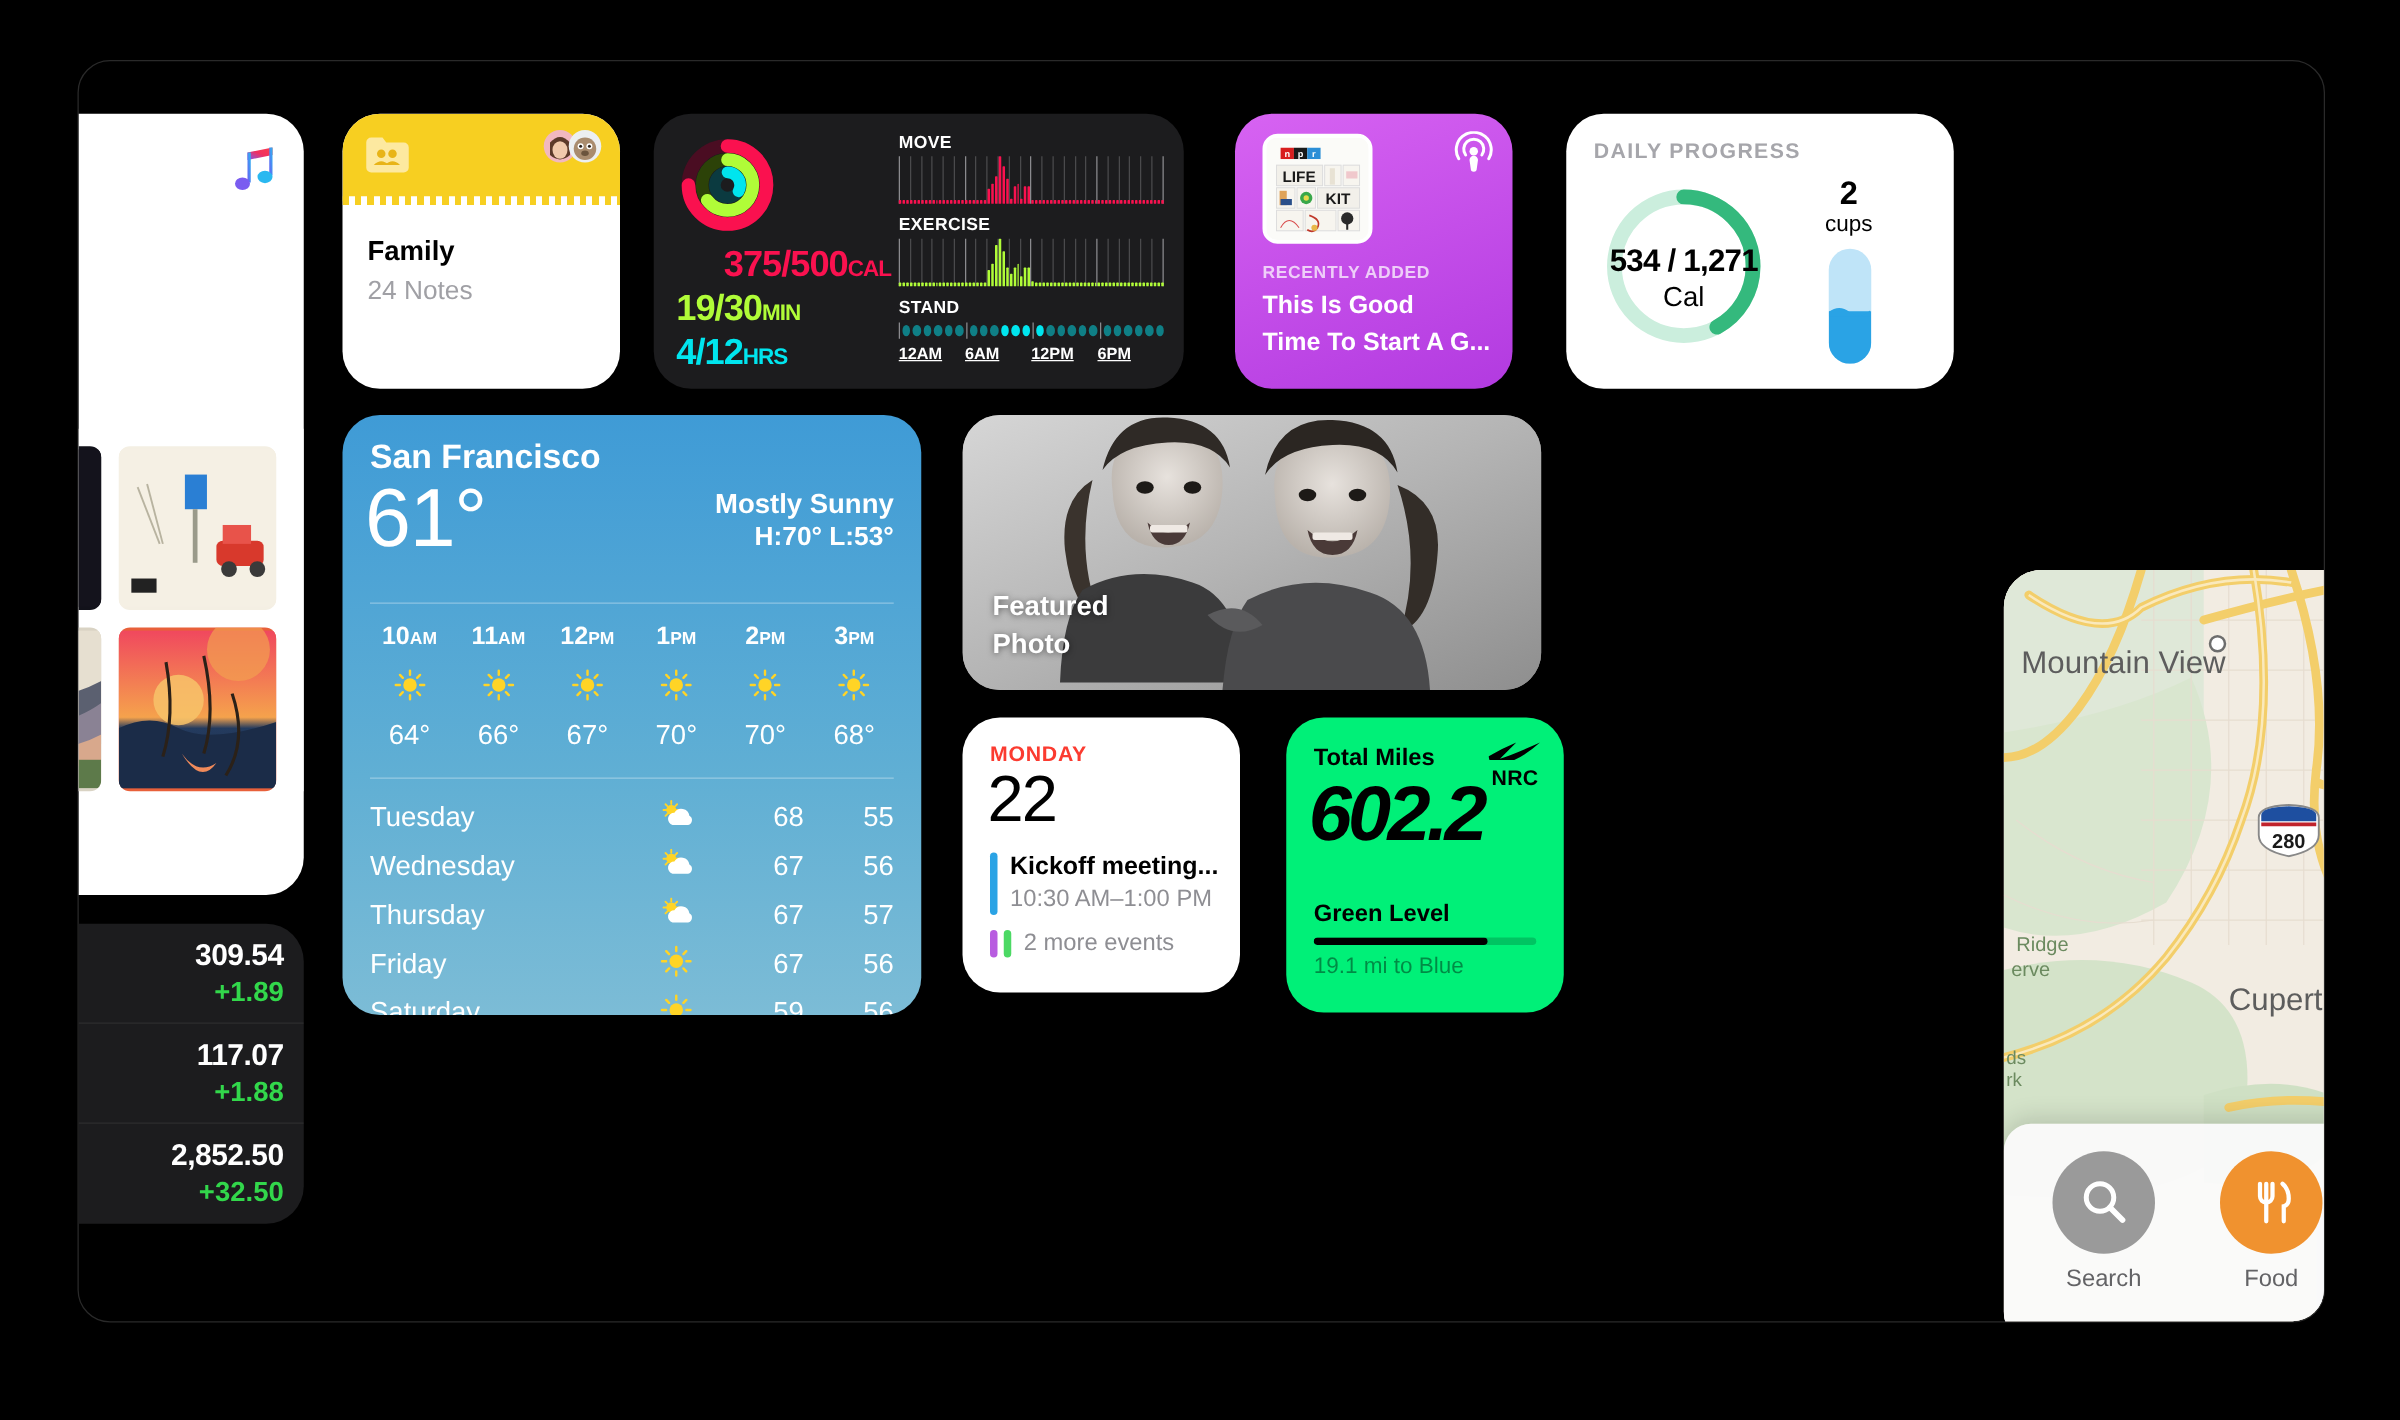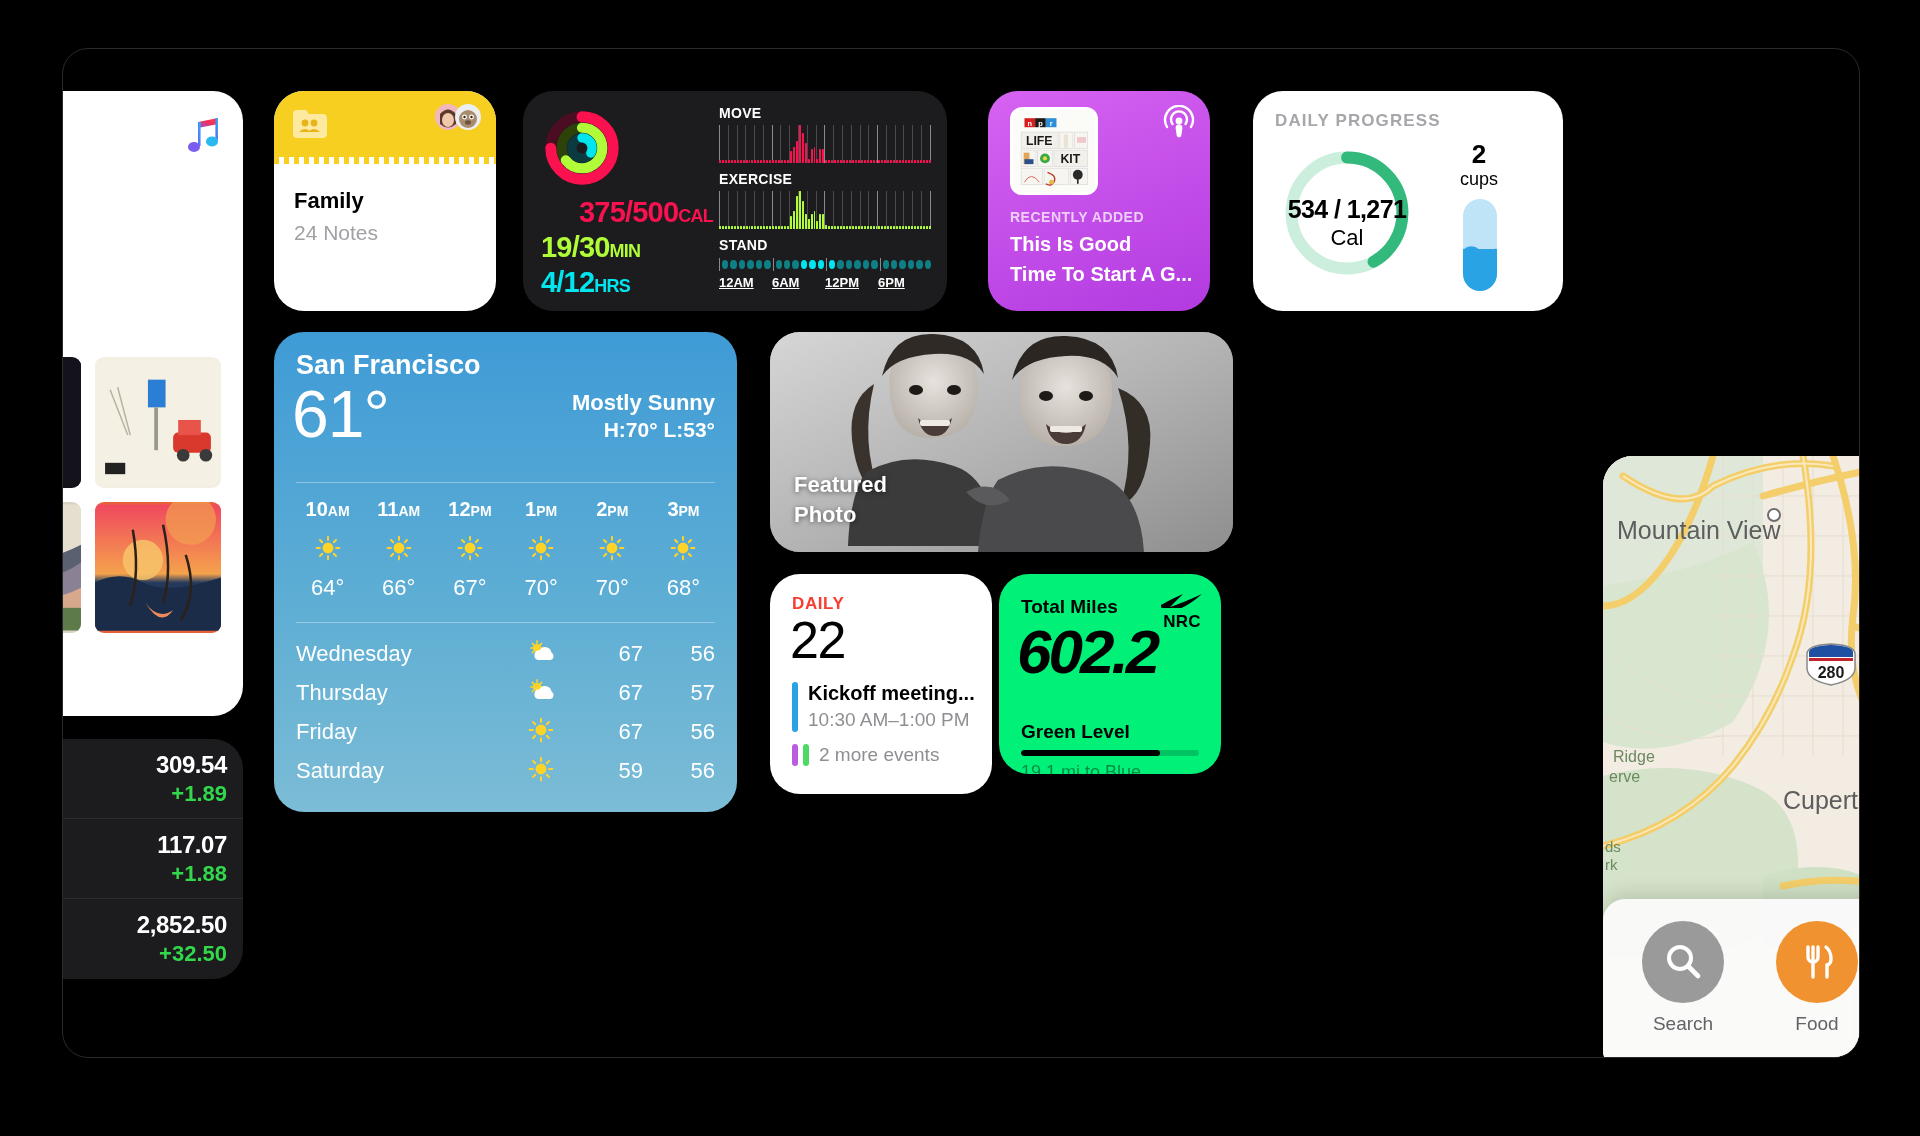--- a/index.html
+++ b/index.html
@@ -143,21 +143,21 @@
   #calendar .bar { width: 6px; border-radius: 3px; background: #2aa3e5; margin-right: 10px; height: 50px; }
   #calendar .et { font-size: 20px; font-weight:700; color:#000; }
   #calendar .es { font-size: 19px; color:#8e8e93; margin-top: 4px; }
   #calendar .more { position:absolute; left: 22px; top: 170px; display:flex; align-items:center; }
   #calendar .more i { width:6px; height:22px; border-radius:3px; display:block; }
   #calendar .more .m1 { background:#b85ce0; margin-right:5px; }
   #calendar .more .m2 { background:#4cd964; margin-right:10px; }
   #calendar .more span { font-size: 19px; color:#8e8e93; }
 
   
-  #nrc { left: 936px; top: 525px; width: 222px; height: 200px; background:#00f078; }
+  #nrc { left: 966px; top: 525px; width: 222px; height: 236px; background:#00f078; }
   #nrc .nlabel { position:absolute; left: 22px; top: 22px; font-size: 19px; font-weight:700; color:#000; }
   #nrc .swoosh { position:absolute; right: 14px; top: 18px; width: 50px; text-align:center; }
   #nrc .nrcTxt { font-size: 17px; font-weight:800; color:#000; letter-spacing:.3px; }
   #nrc .miles { position:absolute; left: 18px; top: 42px; font-size: 62px; font-weight:900;
     font-style: italic; color:#000; letter-spacing:-3px; }
   #nrc .level { position:absolute; left: 22px; top: 147px; font-size: 19px; font-weight:600; color:#000; }
   #nrc .pbar { position:absolute; left: 22px; top: 176px; width: 178px; height: 6px;
     border-radius:3px; background: rgba(0,0,0,.18); overflow:hidden; }
   #nrc .pbar i { display:block; height:100%; background:#000; border-radius:3px; }
   #nrc .togo { position:absolute; left: 22px; top: 188px; font-size: 18px; color: rgba(0,0,0,.42); }
@@ -699,20 +699,32 @@
                 <g stroke="#ffd426" stroke-width="1.8" stroke-linecap="round">
                   <path d="M12 1.5v3M12 19.5v3M1.5 12h3M19.5 12h3M4.6 4.6l2.1 2.1M17.3 17.3l2.1 2.1M19.4 4.6l-2.1 2.1M6.7 17.3l-2.1 2.1"></path>
                 </g>
               </svg></div>
             <div class="hr-d">68°</div>
           </div>
         </div>
     <div class="divider2"></div>
     <div class="days" id="weatherDays">
           <div class="day">
+            <div class="dn">Tuesday</div>
+            <div class="di"><svg viewBox="0 0 30 24" width="30" height="24">
+                <circle cx="11" cy="8" r="4" fill="#ffd426"></circle>
+                <g stroke="#ffd426" stroke-width="1.5" stroke-linecap="round">
+                  <path d="M11 0.8v2.4M11 12.8v2.4M4.8 8h2.4M14.8 8h2.4M6.4 3.4l1.7 1.7M14 11l1.7 1.7M15.7 3.4L14 5.1M8.1 11l-1.7 1.7"></path>
+                </g>
+                <path d="M12 20 a5 5 0 0 1 1.5 -9.8 a6.5 6.5 0 0 1 12 2.4 a4 4 0 0 1 -1 7.4 Z" fill="#fff"></path>
+              </svg></div>
+            <div class="dh">68</div>
+            <div class="dl">55</div>
+          </div>
+          <div class="day">
             <div class="dn">Wednesday</div>
             <div class="di"><svg viewBox="0 0 30 24" width="30" height="24">
                 <circle cx="11" cy="8" r="4" fill="#ffd426"></circle>
                 <g stroke="#ffd426" stroke-width="1.5" stroke-linecap="round">
                   <path d="M11 0.8v2.4M11 12.8v2.4M4.8 8h2.4M14.8 8h2.4M6.4 3.4l1.7 1.7M14 11l1.7 1.7M15.7 3.4L14 5.1M8.1 11l-1.7 1.7"></path>
                 </g>
                 <path d="M12 20 a5 5 0 0 1 1.5 -9.8 a6.5 6.5 0 0 1 12 2.4 a4 4 0 0 1 -1 7.4 Z" fill="#fff"></path>
               </svg></div>
             <div class="dh">67</div>
             <div class="dl">56</div>
@@ -786,21 +798,21 @@
       <path d="M276 92 q20 18 40 0 q-4 20 -20 20 q-16 0 -20 -20 Z" fill="#4a3a38"></path>
       <rect x="280" y="94" width="32" height="6" rx="2" fill="#efe9e4"></rect>
       <path d="M228 148 q46 -24 98 -6 q44 14 48 78 H208 q4 -50 20 -72 Z" fill="#4a4a4c"></path>
       <path d="M196 160 q26 -14 44 8 q-24 14 -44 -8 Z" fill="#5a5a5c"></path>
     </svg>
     <div class="cap1">Featured</div>
     <div class="cap2">Photo</div>
   </div>
 
   <div class="w" id="calendar">
-    <div class="cday">DAILY</div>
+    <div class="cday">MONDAY</div>
     <div class="cnum">22</div>
     <div class="ev">
       <span class="bar"></span>
       <span>
         <div class="et">Kickoff meeting...</div>
         <div class="es">10:30 AM–1:00 PM</div>
       </span>
     </div>
     <div class="more">
       <i class="m1"></i>

